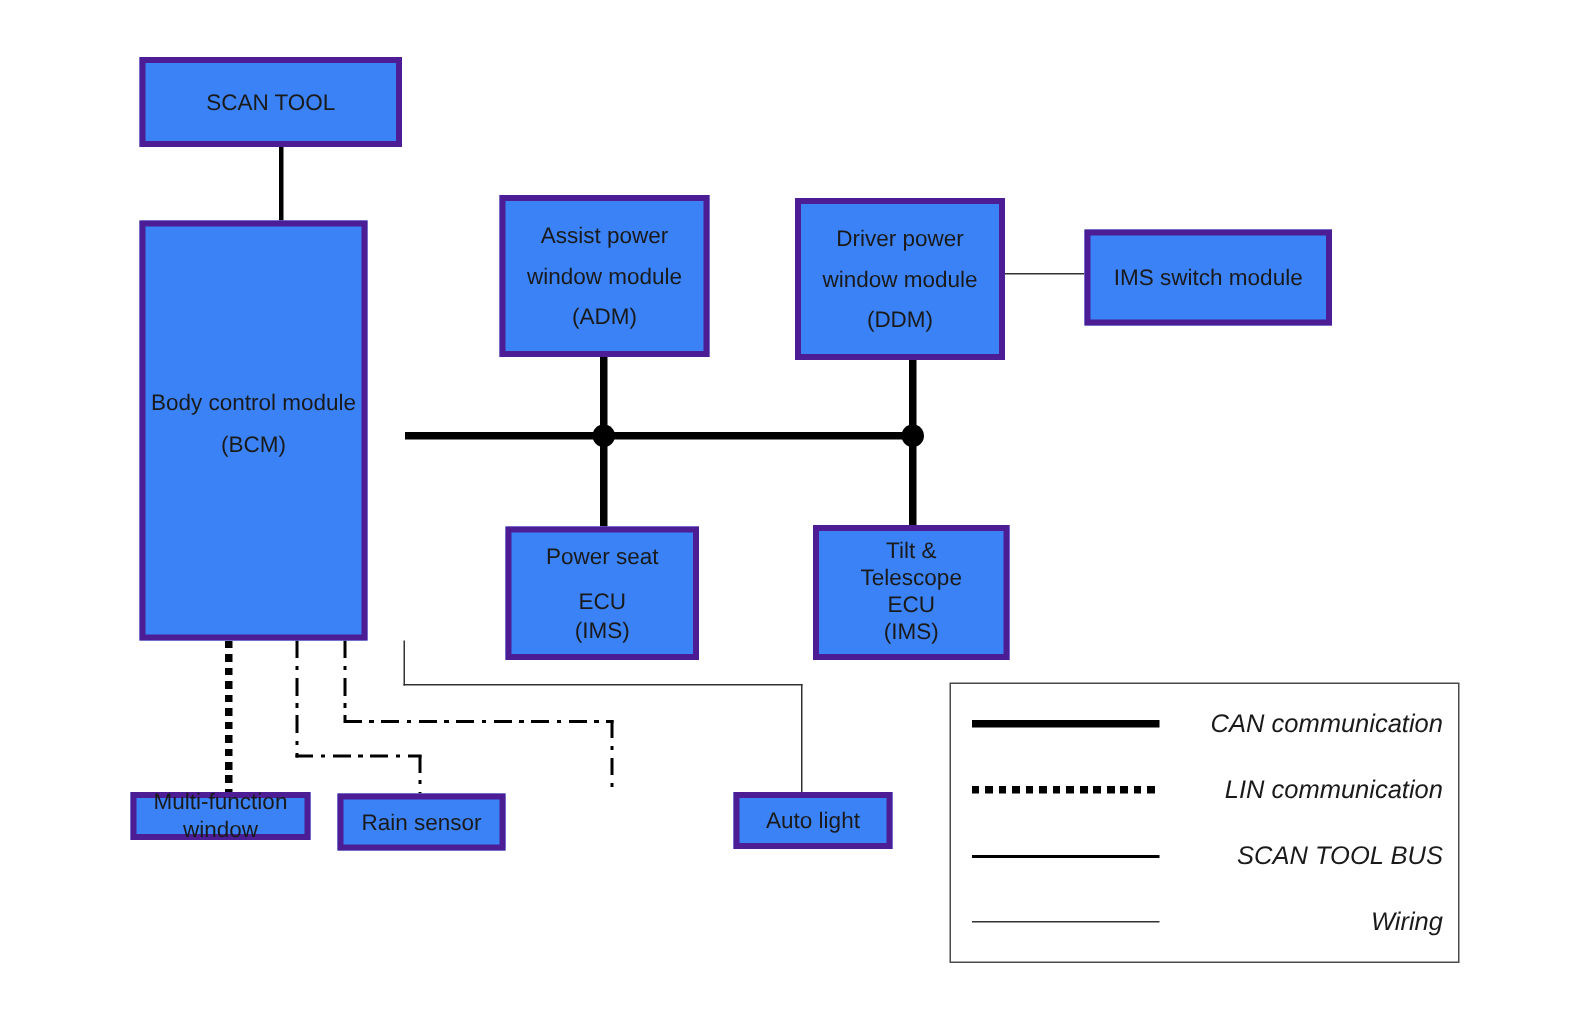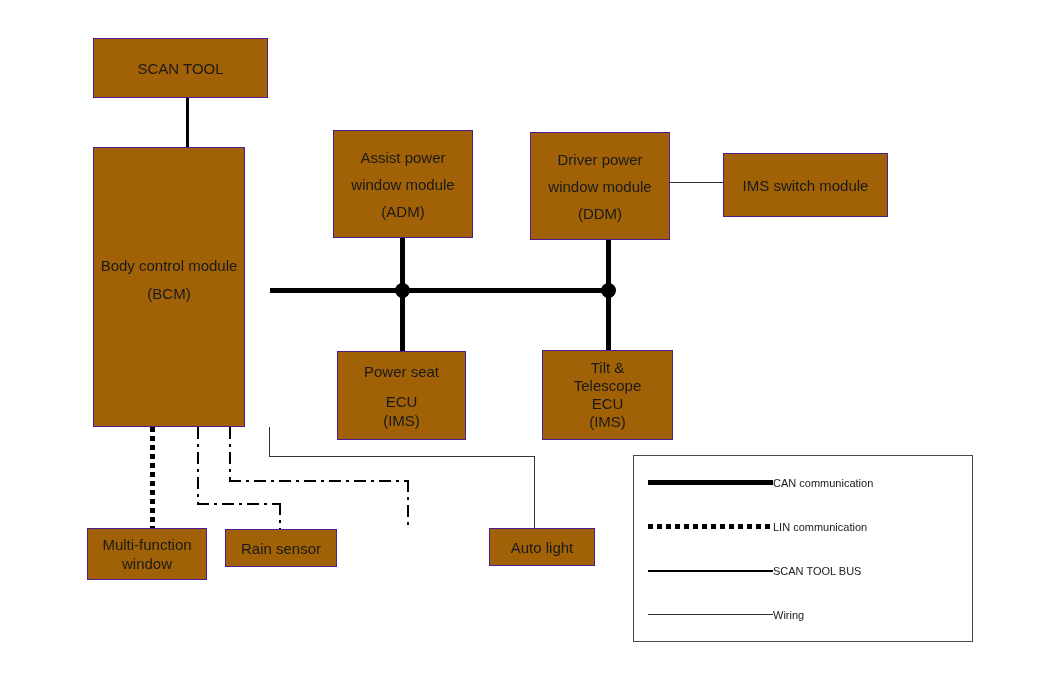--- a/index.html
+++ b/index.html
@@ -1,21 +1,21 @@
 <!DOCTYPE html>
 <html><head>
 <meta charset="utf-8">
 <style>
   html,body{margin:0;padding:0;background:#ffffff;}
   #canvas{
     position:relative;width:1050px;height:678px;background:#ffffff;
     font-family:"Liberation Sans",sans-serif;color:#1a1a1a;overflow:hidden;
   }
   .node{
-    position:absolute;border:1px solid #4c1d95;background:#a16207;
+    position:absolute;border:4px solid #4c1d95;background:#3b82f6;
     display:flex;flex-direction:column;align-items:center;justify-content:center;
     text-align:center;font-size:15px;color:#1a1a1a;box-sizing:border-box;
   }
   .node .ln{display:block;}
   .ln-27{height:27px;line-height:27px;}
   .ln-19{height:19px;line-height:19px;}
   .ln-18{height:18px;line-height:18px;}
   .ln-28{height:28px;line-height:28px;}
   .gap11{margin-top:11px;}
   .line{position:absolute;}
@@ -26,21 +26,21 @@
   .serial-h{background:repeating-linear-gradient(90deg,#000 0 12px,transparent 12px 17px,#000 17px 20px,transparent 20px 25px);}
   .dot{position:absolute;width:15px;height:15px;border-radius:50%;background:#000000;}
   #legend{
     position:absolute;left:633px;top:455px;width:340px;height:187px;
     border:1px solid #4a4a4a;background:#ffffff;box-sizing:border-box;
     display:flex;flex-direction:column;justify-content:space-between;
     padding:10px 10px 10px 14px;
   }
   .legend-row{display:flex;align-items:center;height:33px;}
   .legend-sample{width:125px;flex:none;position:relative;}
-  .legend-label{flex:1;font-size:11px;color:#1a1a1a;}
+  .legend-label{flex:1;text-align:right;font-size:17px;color:#1a1a1a;font-style:italic;}
   .s-can{height:5px;background:#000;}
   .s-lin{height:5px;background:repeating-linear-gradient(90deg,#000 0 5px,transparent 5px 9px);}
   .s-bus{height:2px;background:#000;}
   .s-serial{height:2px;background:repeating-linear-gradient(90deg,#000 0 12px,transparent 12px 17px,#000 17px 20px,transparent 20px 25px);}
   .s-wire{height:1px;background:#333;}
 </style>
 </head>
 <body>
 
 <div id="canvas">
@@ -103,21 +103,21 @@
     <span class="ln ln-19">(IMS)</span>
   </div>
 
   <div class="node" style="left:542px;top:350px;width:131px;height:90px;align-items:center;">
     <span class="ln ln-18">Tilt &amp;</span>
     <span class="ln ln-18">Telescope</span>
     <span class="ln ln-18">ECU</span>
     <span class="ln ln-18">(IMS)</span>
   </div>
 
-  <div class="node" style="left:87px;top:528px;width:120px;height:52px;">
+  <div class="node" style="left:87px;top:528px;width:120px;height:32px;">
     <span class="ln ln-19">Multi-function</span>
     <span class="ln ln-19">window</span>
   </div>
 
   <div class="node" style="left:225px;top:529px;width:112px;height:38px;">
     <span class="ln">Rain sensor</span>
   </div>
 
 
   <div class="node" style="left:489px;top:528px;width:106px;height:38px;">

